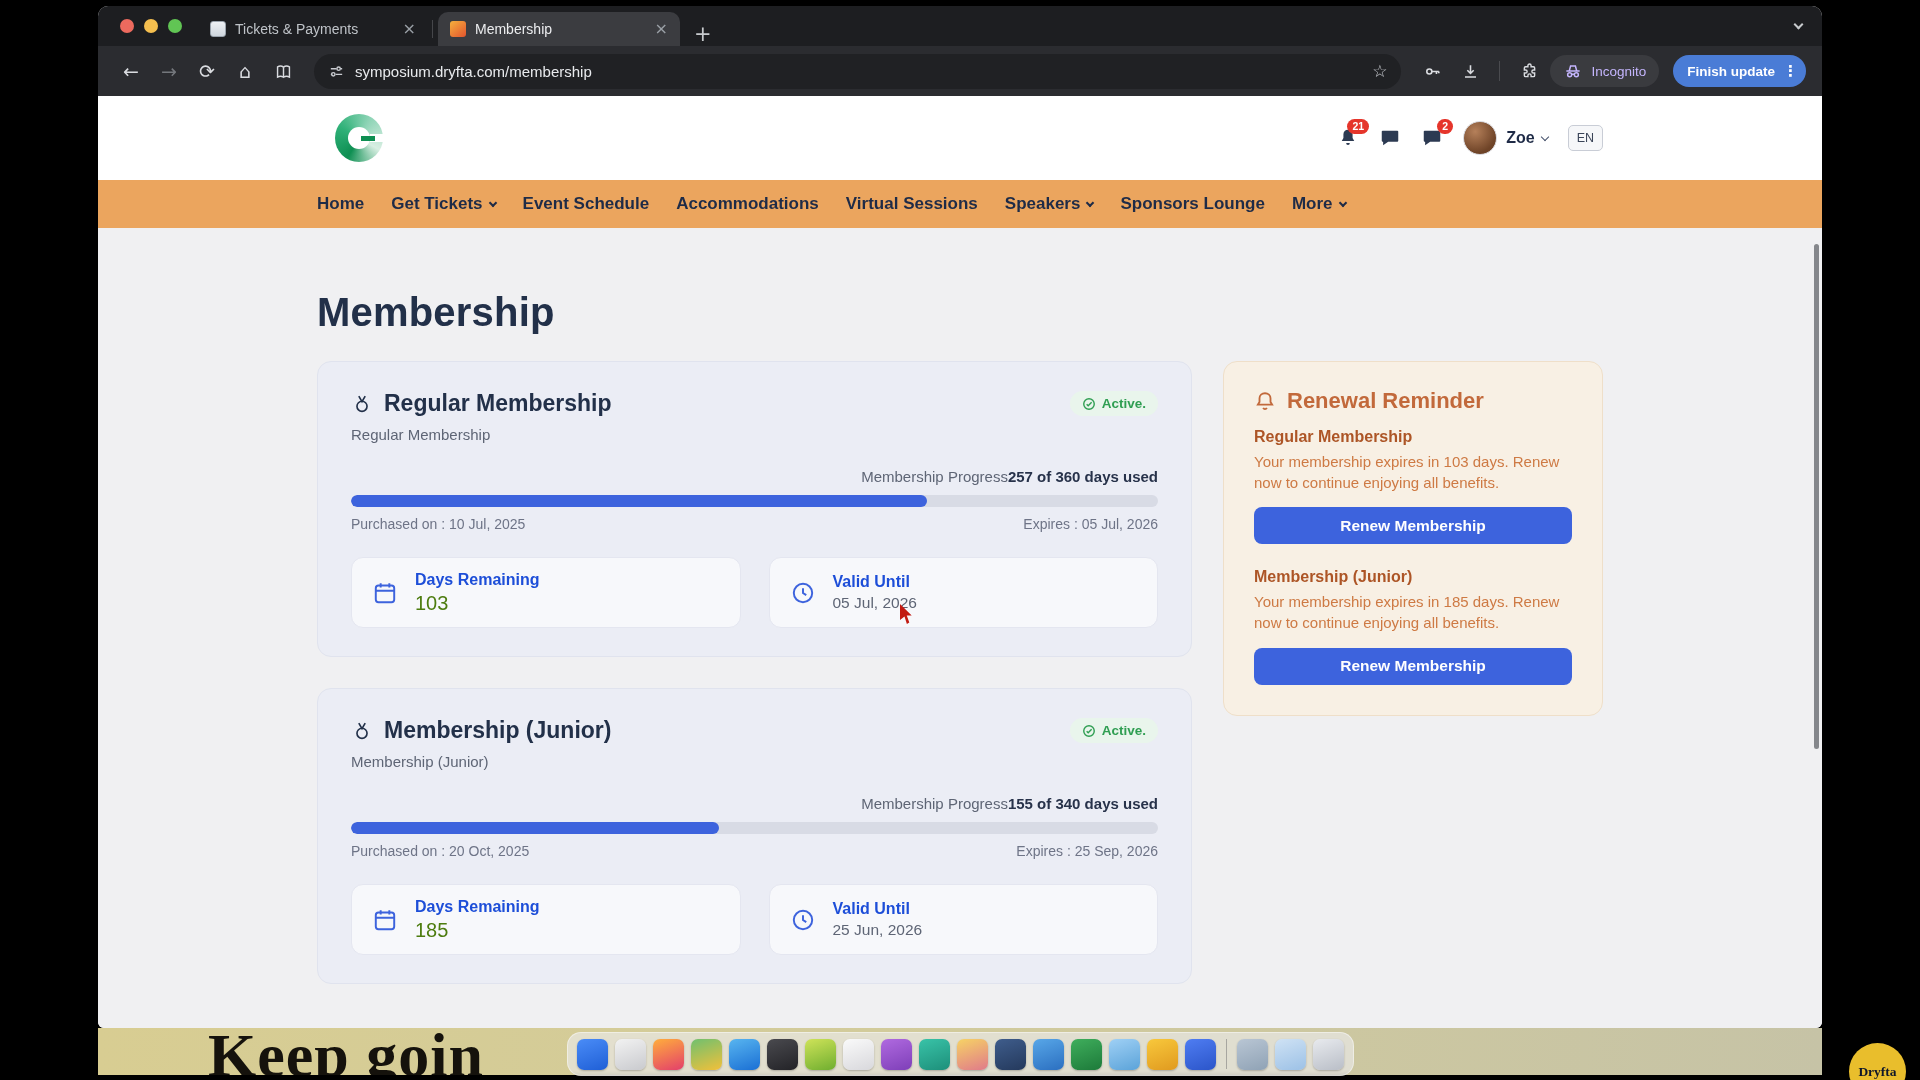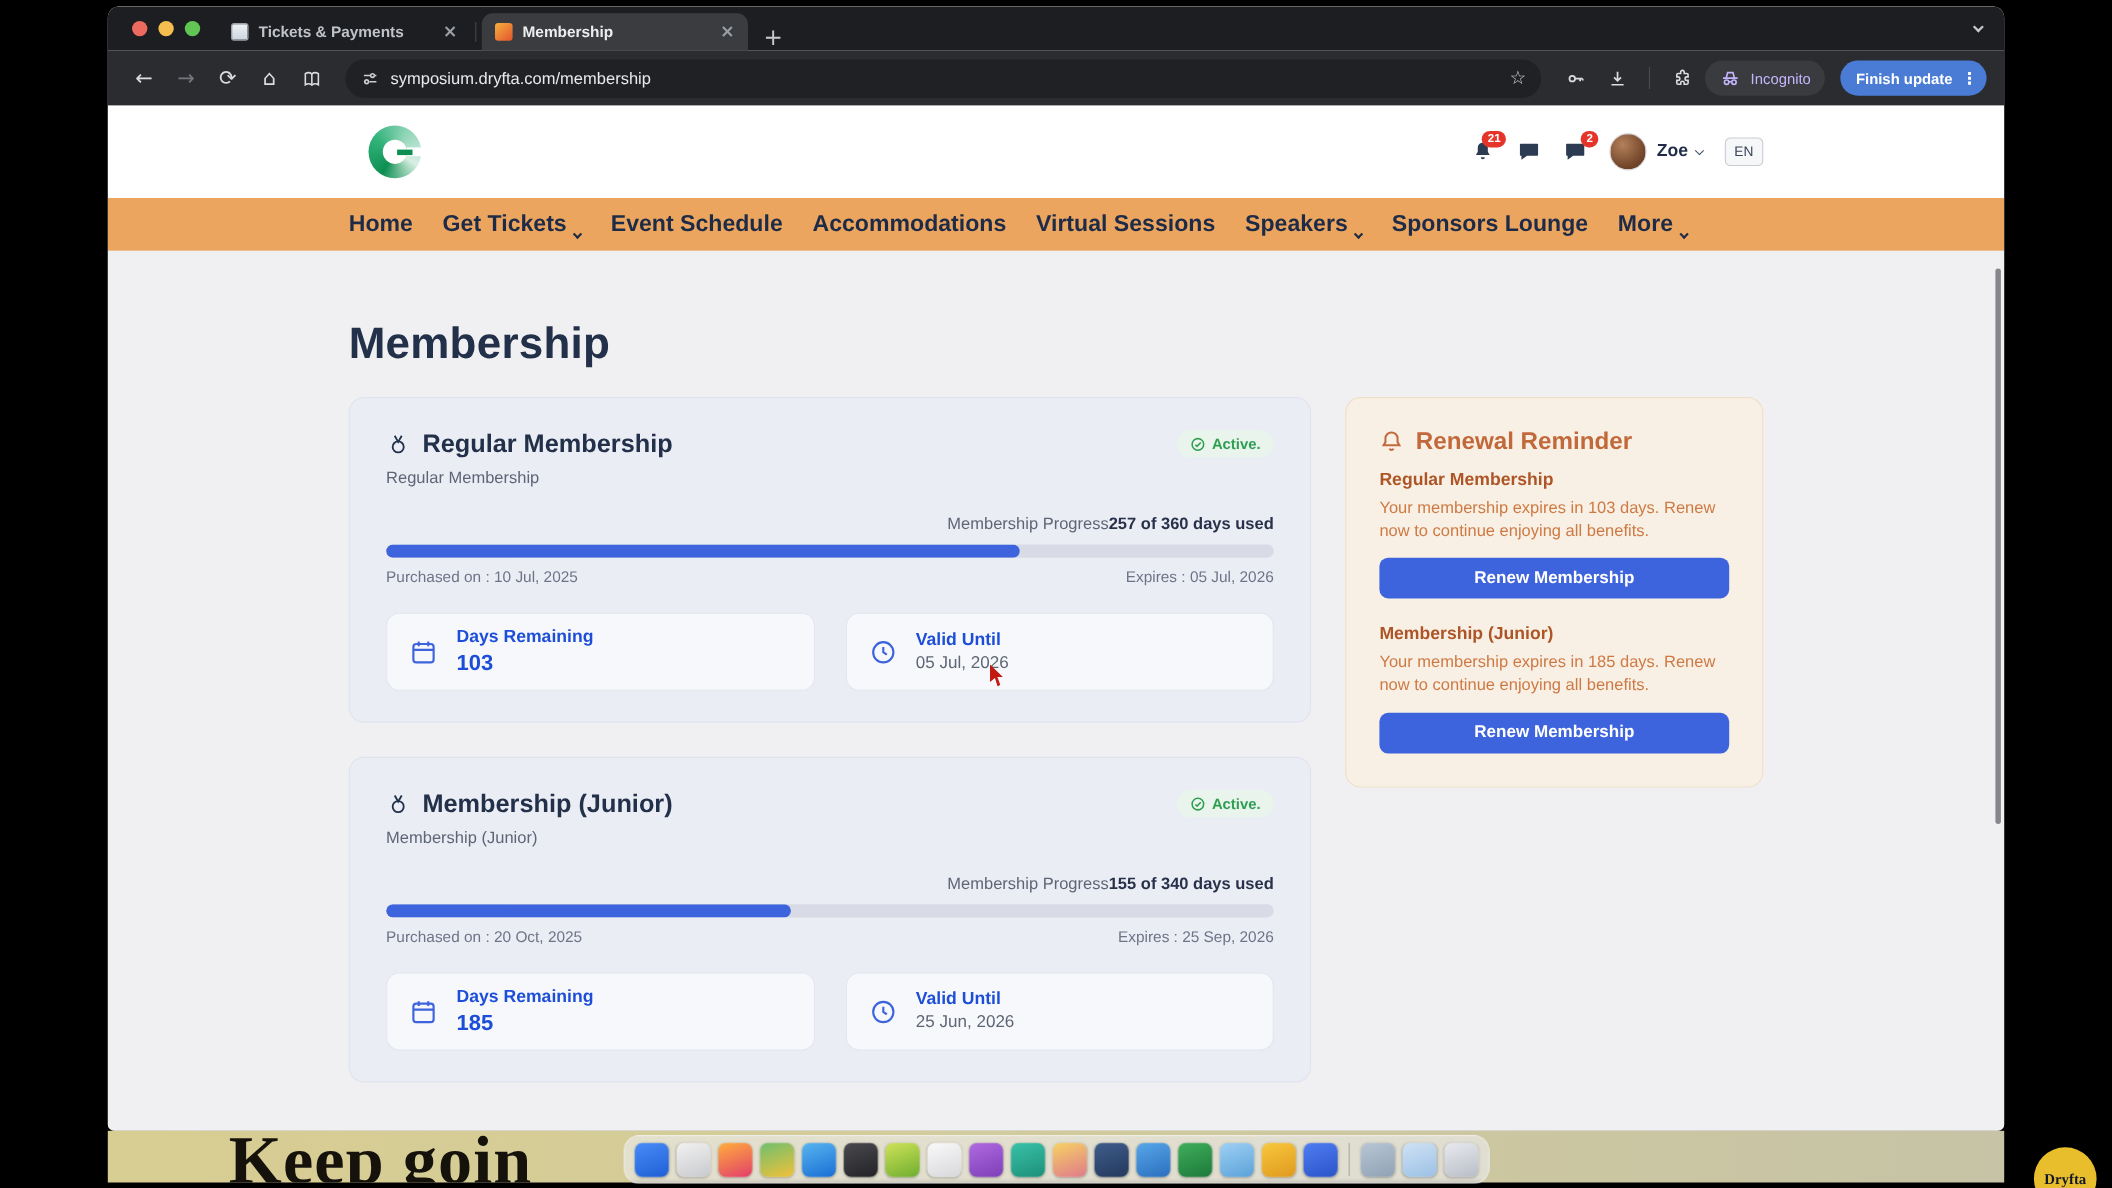--- a/index.html
+++ b/index.html
@@ -11,21 +11,21 @@
   .window { position:absolute; left:98px; top:6px; width:1724px; height:1022px;
     border-radius:10px 10px 6px 6px; overflow:hidden; display:flex; flex-direction:column;
     background:#F0F0F2; box-shadow:0 12px 46px rgba(0,0,0,.55); }
 
   
   .tabstrip { height:40px; background:#1D1E21; display:flex; align-items:center; padding-left:22px; flex:0 0 auto; }
   .traffic { display:flex; gap:10px; margin-right:16px; }
   .dot { width:14px; height:14px; border-radius:50%; }
   .dot.red{ background:#ED6A5E; } .dot.yellow{ background:#F5BF4F; } .dot.green{ background:#61C554; }
   .tabs { display:flex; align-items:flex-end; height:100%; }
-  .tab { height:34px; display:flex; align-items:center; gap:9px; padding:0 12px; width:230px; position:relative;font-weight:bold; }
+  .tab { height:34px; display:flex; align-items:center; gap:9px; padding:0 12px; width:230px; position:relative; }
   .tab.inactive { color:#BFC3C8; }
   .tab.inactive::after { content:""; position:absolute; right:-5px; top:8px; height:18px; width:1px; background:#45464a; }
   .tab.active { background:#3B3C40; border-radius:10px 10px 0 0; color:#ECEDEF; width:242px; margin-left:10px; }
   .tab-title { flex:1; font-size:14px; white-space:nowrap; overflow:hidden; text-overflow:ellipsis; }
   .tab-close { color:#9aa0a6; font-size:16px; line-height:1; cursor:default; }
   .favicon { width:16px; height:16px; border-radius:3px; flex:0 0 auto; }
   .favicon.doc { background:linear-gradient(180deg,#eef1f5,#cfd6de); border:1px solid #9aa3ad; }
   .favicon.app { background:linear-gradient(140deg,#f6b03d,#e2542e); }
   .newtab { color:#C7CACD; font-size:21px; margin-left:14px; }
   .strip-end { margin-left:auto; margin-right:20px; color:#C7CACD; display:flex; align-items:center; }
@@ -61,21 +61,21 @@
     font-weight:700; border-radius:9px; padding:2px 5px; line-height:1; }
   .avatar { width:34px; height:34px; border-radius:50%;
     background:radial-gradient(circle at 35% 30%, #b5805a, #6e4327 70%); border:1px solid #d8d8dd; }
   .username { font-size:16px; font-weight:700; color:#1F2B47; display:flex; align-items:center; gap:7px; }
   .username .chev { width:6px; height:6px; border-width:1.6px; color:#44506a; }
   .lang-btn { font-size:12.5px; color:#3A4458; border:1px solid #C9CDD6; border-radius:5px; padding:5px 8px; background:#F6F7F9; }
 
   
   .navbar { background:#EBA55E; height:48px; display:flex; align-items:center; flex:0 0 auto; }
   .nav-items { display:flex; align-items:center; gap:27px; }
-  .nav-item { font-size:21px; font-weight:700; color:#1E2B47; display:flex; align-items:flex-end; gap:7px; }
+  .nav-item { font-size:17px; font-weight:700; color:#1E2B47; display:flex; align-items:center; gap:7px; }
   .nav-item .chev { width:6px; height:6px; border-width:2px; }
 
   
   .content { flex:1; position:relative; background:#F0F0F2; overflow:hidden; }
   h1.page-title { font-size:40px; font-weight:800; color:#223049; margin-top:62px; letter-spacing:.2px; }
   .columns { display:flex; gap:31px; margin-top:26px; align-items:flex-start; }
   .col-left { width:875px; display:flex; flex-direction:column; gap:31px; }
   .col-right { width:380px; }
 
   .mcard { background:#EBEDF5; border:1px solid #E0E3EE; border-radius:14px; padding:28px 33px; }
@@ -88,21 +88,21 @@
   .progress-head { display:flex; justify-content:flex-end; margin-top:25px; font-size:15px; color:#5E6575; }
   .days-used { color:#27324A; font-weight:700; }
   .track { height:12px; background:#D8DBE5; border-radius:7px; margin-top:10px; overflow:hidden; }
   .fill { height:100%; background:#3D63DD; border-radius:7px; }
   .dates { display:flex; justify-content:space-between; font-size:14px; color:#6E7487; margin-top:9px; }
   .stats { display:flex; gap:28px; margin-top:25px; }
   .stat { flex:1; background:#F7F8FB; border:1px solid #E4E6F0; border-radius:12px; padding:12px 20px;
     display:flex; align-items:center; gap:17px; height:71px; }
   .stat .icon-blue { color:#3D63DD; display:flex; }
   .stat-label { font-size:16px; font-weight:600; color:#1d4ed8; }
-  .stat-value { font-size:20px; font-weight:700; color:#1d4ed8; margin-top:3px; }
+  .stat-value { font-size:20px; font-weight:400; color:#4d7c0f; margin-top:3px; }
   .stat-value.plain { font-size:15.5px; color:#5E6575; font-weight:400; }
 
   .rcard { background:#F8F0E4; border:1px solid #EFDFC9; border-radius:14px; padding:26px 30px 30px; }
   .r-head { display:flex; align-items:center; gap:11px; color:#C2693B; }
   .r-title { font-size:22px; font-weight:700; color:#C2693B; }
   .r-name { font-size:16px; font-weight:700; color:#AD5526; margin-top:14px; }
   .r-name + .r-text + .r-btn + .r-name { margin-top:24px; }
   .r-text { font-size:15px; color:#CE7A44; line-height:1.38; margin-top:6px; }
   .r-btn { display:block; width:100%; background:#3D63DD; color:#fff; border:none; border-radius:8px;
     height:37px; font-size:15.5px; font-weight:600; margin-top:14px; font-family:inherit; }

